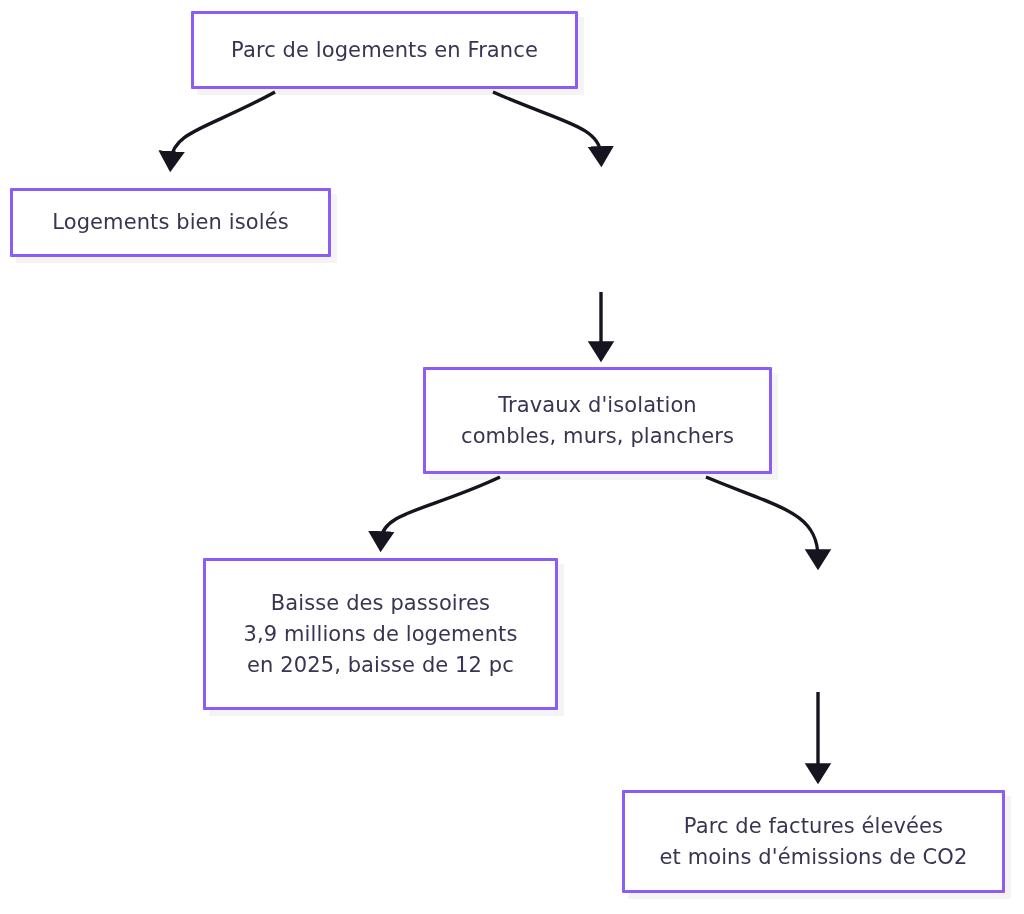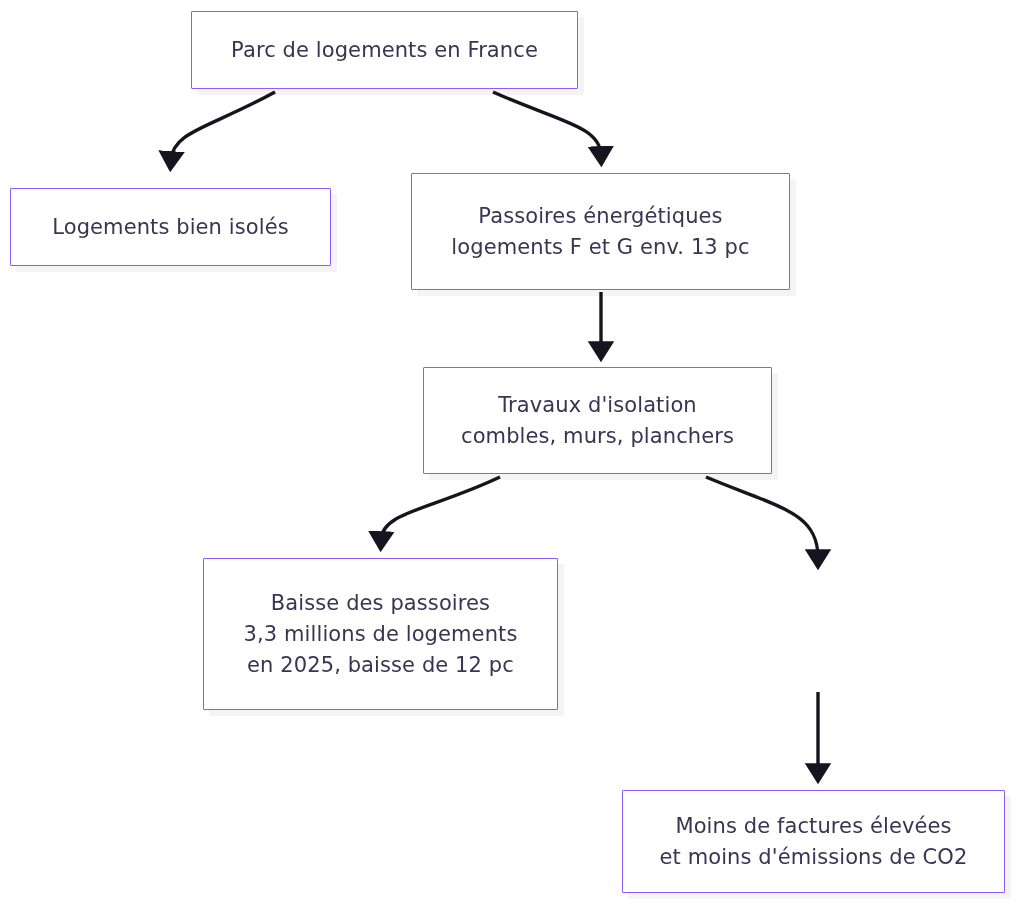--- a/index.html
+++ b/index.html
@@ -25,21 +25,21 @@
     left: 0;
     top: 0;
     width: 1024px;
     height: 914px;
     pointer-events: none;
   }
   .node {
     position: absolute;
     box-sizing: border-box;
     background: #ffffff;
-    border: 1px solid #8b5cf6;
+    border: 3px solid #8b5cf6;
     border-radius: 1px;
     display: flex;
     align-items: center;
     justify-content: center;
     text-align: center;
     color: #363550;
     box-shadow: 6px 6px 0 0 rgba(0,0,0,0.045);
     z-index: 2;
   }
   .node .label {
@@ -69,39 +69,35 @@
         <path d="M 500 477 C 430 510 382 512 381 540" marker-end="url(#arrowhead)"></path>
         <path d="M 706 477 C 780 508 818 512 818 558" marker-end="url(#arrowhead)"></path>
         <path d="M 818 692 L 818 772" marker-end="url(#arrowhead)"></path>
       </g>
   </svg>
 
   <div class="node" style="left: 191px; top: 11px; width: 387px; height: 78px;">
     <span class="label">Parc de logements en France</span>
   </div>
 
-  <div class="node" style="left: 10px; top: 188px; width: 321px; height: 78px;">
+  <div class="node" style="left: 10px; top: 188px; width: 321px; height: 69px;">
     <span class="label">Logements bien isolés</span>
   </div>
 
-  <div class="node" style="left: 411px; top: 173px; width: 379px; height: 117px;">
-    <span class="label">Passoires énergétiques
-logements F et G env. 13 pc</span>
-  </div>
 
   <div class="node" style="left: 423px; top: 367px; width: 349px; height: 107px; justify-content: center;">
     <span class="label">Travaux d'isolation
 combles, murs, planchers</span>
   </div>
 
   <div class="node" style="left: 203px; top: 558px; width: 355px; height: 152px;">
     <span class="label">Baisse des passoires
-3,3 millions de logements
+3,9 millions de logements
 en 2025, baisse de 12 pc</span>
   </div>
 
 
   <div class="node" style="left: 622px; top: 790px; width: 383px; height: 103px;">
-    <span class="label">Moins de factures élevées
+    <span class="label">Parc de factures élevées
 et moins d'émissions de CO2</span>
   </div>
 
 </div>
 
 </body></html>

